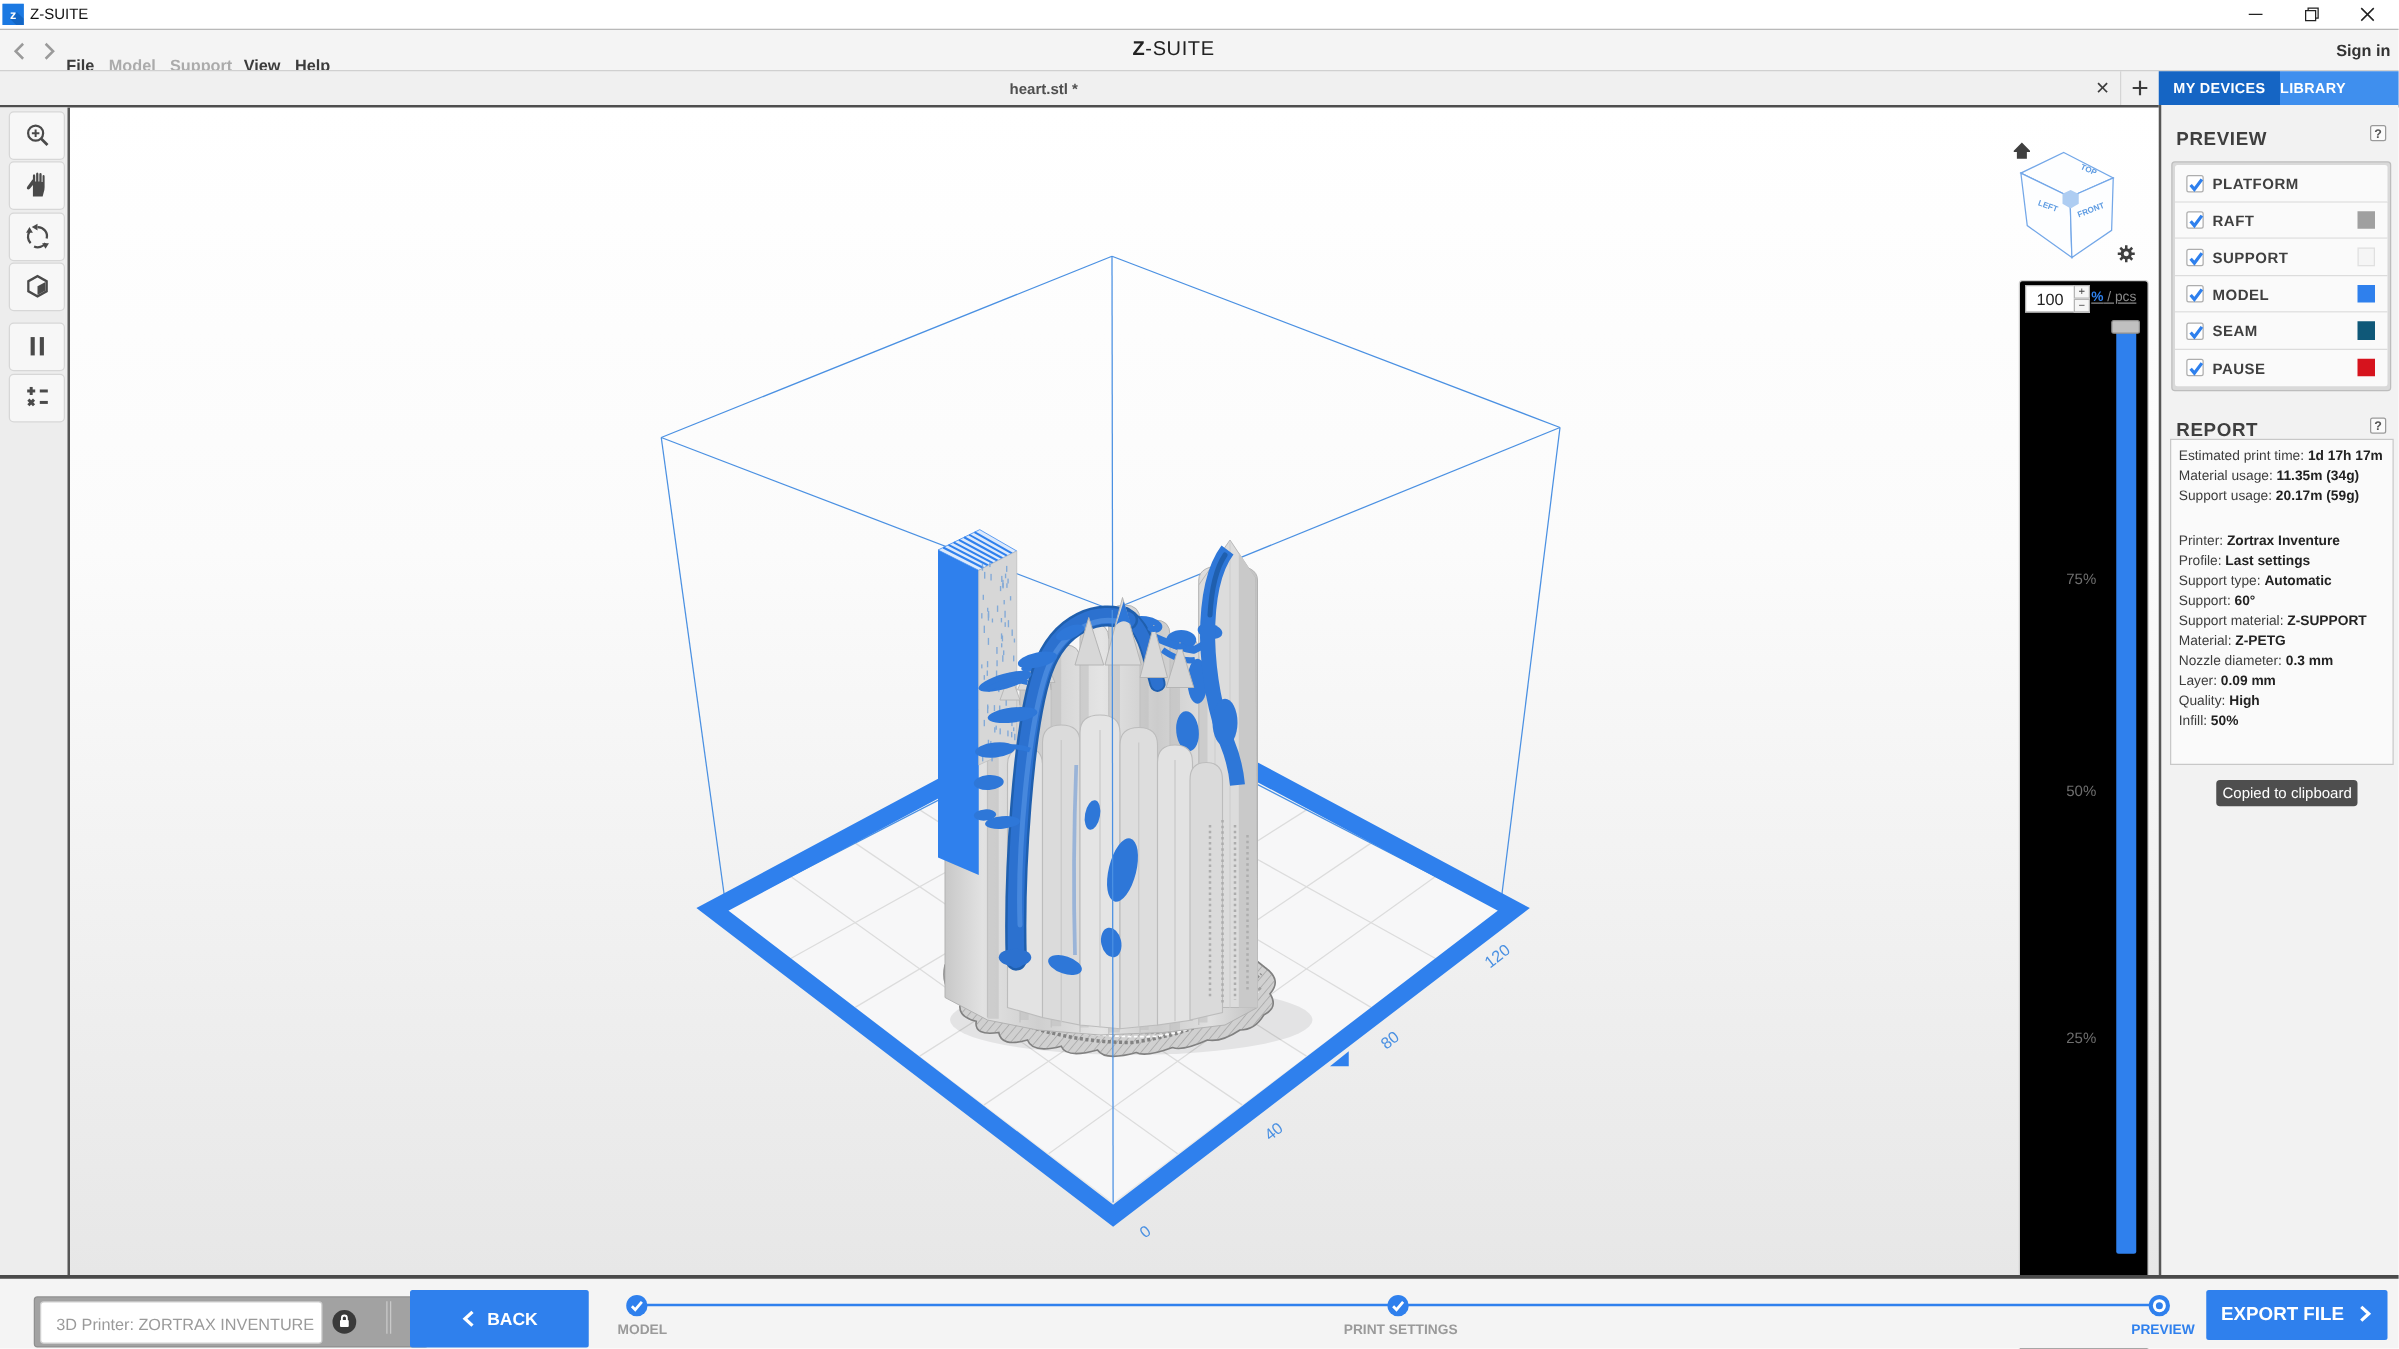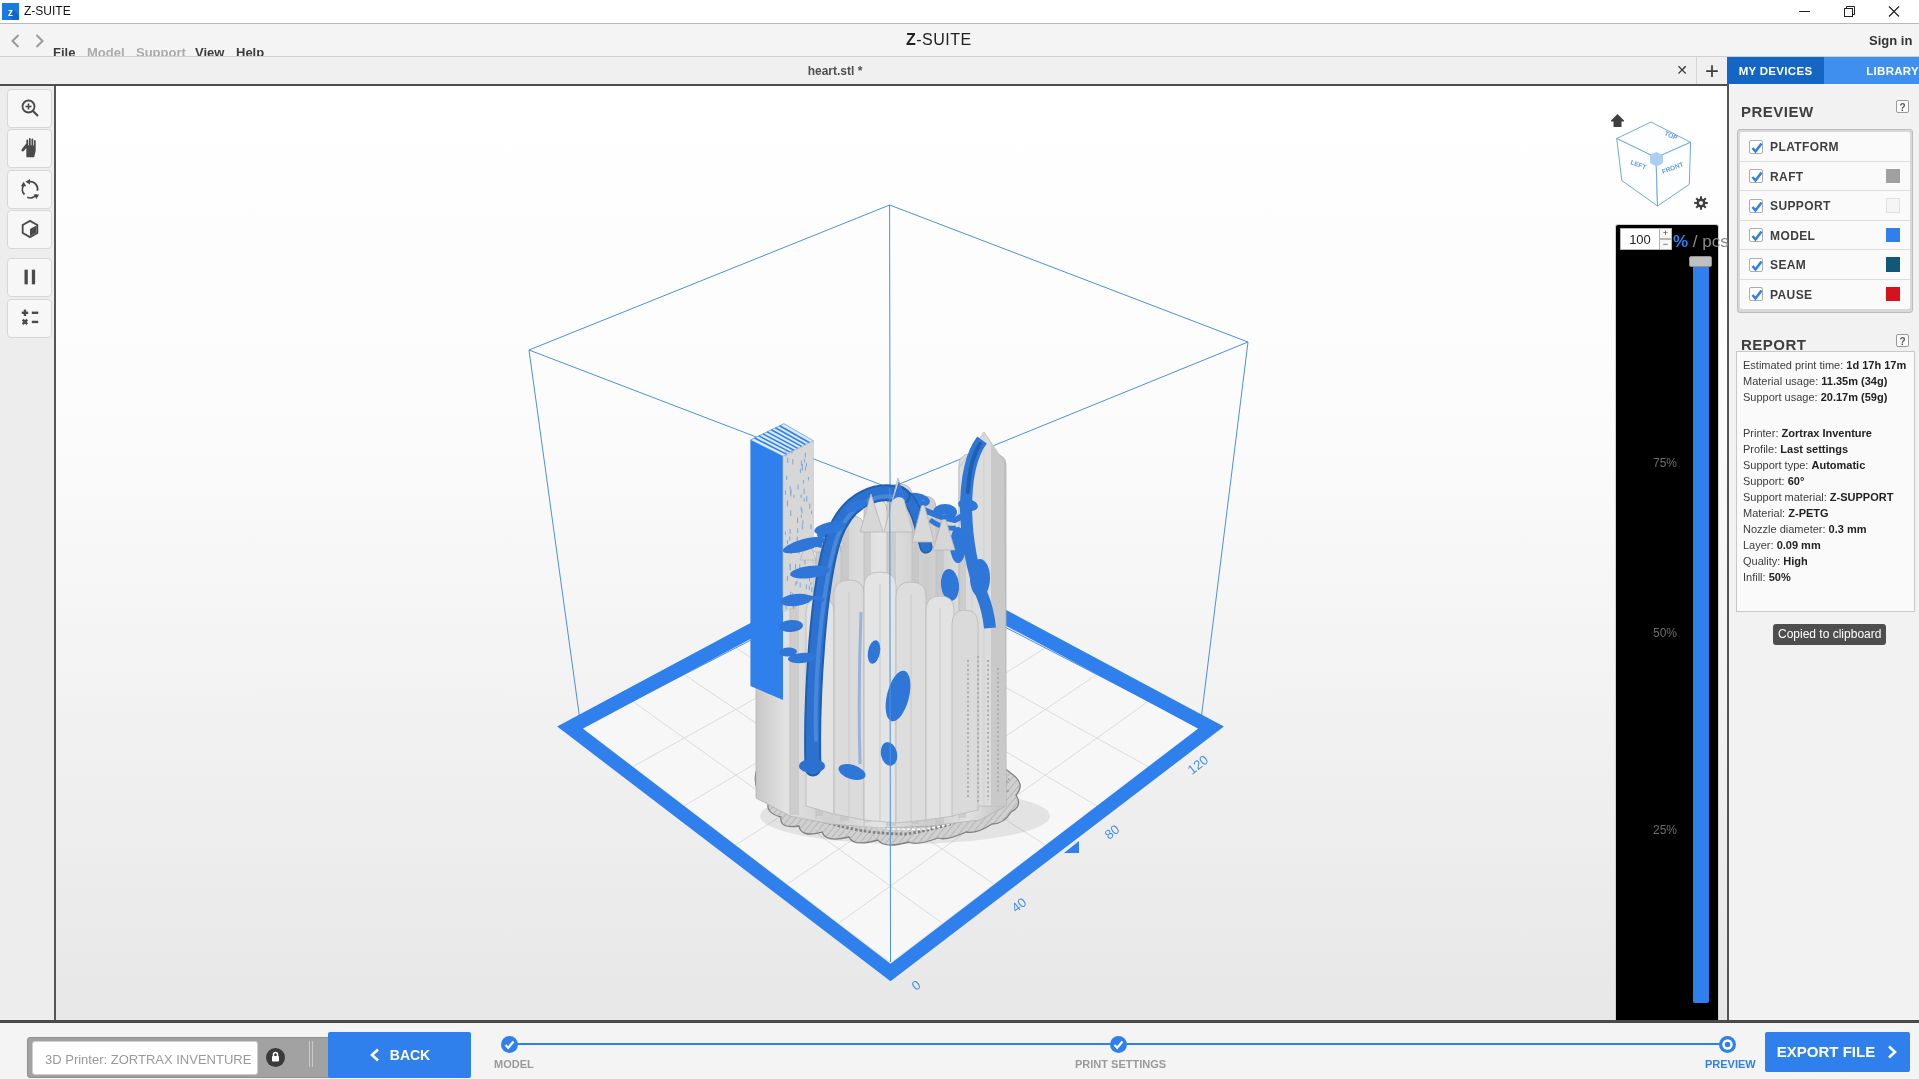--- a/index.html
+++ b/index.html
@@ -21,21 +21,21 @@
 #centerlogo { left:906px; top:7px; font-size:16px; color:#222; letter-spacing:0.5px;}
 #signin { left:1869px; top:9px; font-size:13px; font-weight:bold; color:#333; }
 
 
 #tabrow { left:0; top:56px; width:1919px; height:28px; background:#f0f0f0; border-top:1px solid #d0d0d0;padding-left:15px;}
 #tabname { left:760px; top:7px; width:150px; text-align:center; font-size:12px; font-weight:bold; color:#4f4f4f; }
 #tabclose { left:1671px; top:5px; width:22px; height:20px; font-size:14px; color:#3c3c3c; text-align:center; }
 #tabsep { left:1696px; top:0px; width:1px; height:28px; background:#d5d5d5; }
 #tabplus { left:1698px; top:0px; width:28px; height:28px; font-size:24px; font-weight:normal; color:#3c3c3c; text-align:center; line-height:27px; }
 #tab-mydev { left:1727px; top:0px; width:97px; height:28px; background:#1565c4; color:#fff; font-size:11.5px; font-weight:bold; letter-spacing:0.3px; text-align:center; line-height:28px; }
-#tab-lib { left:1824px; top:0px; width:95px; height:28px; background:#3f8fee; color:#fff; font-size:11.5px; font-weight:bold; letter-spacing:0.3px; text-align:right; line-height:28px; }
+#tab-lib { left:1824px; top:0px; width:95px; height:28px; background:#3f8fee; color:#fff; font-size:11.5px; font-weight:bold; letter-spacing:0.3px; text-align:left; line-height:28px; }
 #viewportborder { left:0; top:84px; width:1919px; height:2px; background:#4e4e4e; }
 
 
 #toolbar { left:0; top:86px; width:56px; height:934px; background:#ededed; border-right:2px solid #565656; }
 .toolbtn { left:7px; width:45px; height:39px; background:#f7f7f7; border:1px solid #d7d7d7; border-radius:4px; color:#4a4a4a; }
 .toolbtn svg { display:block; margin:auto; margin-top:7px;}
 
 
 #rightpanel { left:1727px; top:84px; width:192px; height:936px; background:#f2f2f2; border-left:2px solid #565656; }
 .sechead { font-size:15px; font-weight:bold; color:#3f3f3f; letter-spacing:0.5px;}
@@ -51,21 +51,21 @@
 #repbox { left:7px; top:267px; width:179px; height:261px; background:#fafafa; border:1px solid #c8c8c8; padding:5px 6px; }
 #repbox .rl { font-size:11px; color:#3d3d3d; line-height:16px; white-space:nowrap; }
 #repbox b { color:#222; }
 #tooltip { left:44px; top:540px; height:21px; background:#4e4e4e; border-radius:3px; color:#fff; font-size:12px; padding:3px 5px 0 5px; }
 
 
 #sliderpanel { left:1615px; top:224px; width:104px; height:949px; background:#000000; border:1px solid #cfcfcf; border-radius:3px; }
 #numwrap { position:absolute; left:4px; top:3px; width:52px; height:22px; background:#fff; border:1px solid #b5b5b5; }
 #numval { position:absolute; left:0; top:3px; width:38px; text-align:center; font-size:13px; color:#222; }
 .spin { position:absolute; right:-1px; width:13px; height:11px; border:1px solid #b5b5b5; background:#f6f6f6; font-size:9px; line-height:9px; text-align:center; color:#444; }
-#pctlbl { position:absolute; left:57px; top:7px; font-size:17px; color:#8a8a8a; white-space:nowrap; }
+#pctlbl { position:absolute; left:57px; top:7px; font-size:11px; color:#8a8a8a; white-space:nowrap;text-decoration:underline; }
 #pctlbl b { color:#2f80ed; font-weight:bold; }
 .tick { position:absolute; font-size:12px; color:#6e6e6e; right:41px; }
 #sliderbar { position:absolute; left:77px; top:40px; width:16px; height:738px; background:#2f80ed; border-radius:2px; }
 #sliderhandle { position:absolute; left:73px; top:31px; width:23px; height:11px; background:#c0c0c0; border:1px solid #909090; border-radius:2px; }
 
 
 #bottombar { left:0; top:1020px; width:1919px; height:59px; background:#f4f4f4; border-top:3px solid #4a4a4a; }
 #printerwrap { left:27px; top:14px; width:316px; height:41px; background:#a2a2a2; border:1px solid #8f8f8f; border-radius:3px; }
 #printerinput { position:absolute; left:4px; top:3px; width:226px; height:34px; background:#fff; border:1px solid #cfcfcf; border-radius:3px; font-size:13px; color:#9a9a9a; line-height:35px; padding-left:12px; white-space:nowrap;}
 #lockbtn { position:absolute; left:238px; top:10px; width:19px; height:19px; background:#3a3a3a; border-radius:50%; }

